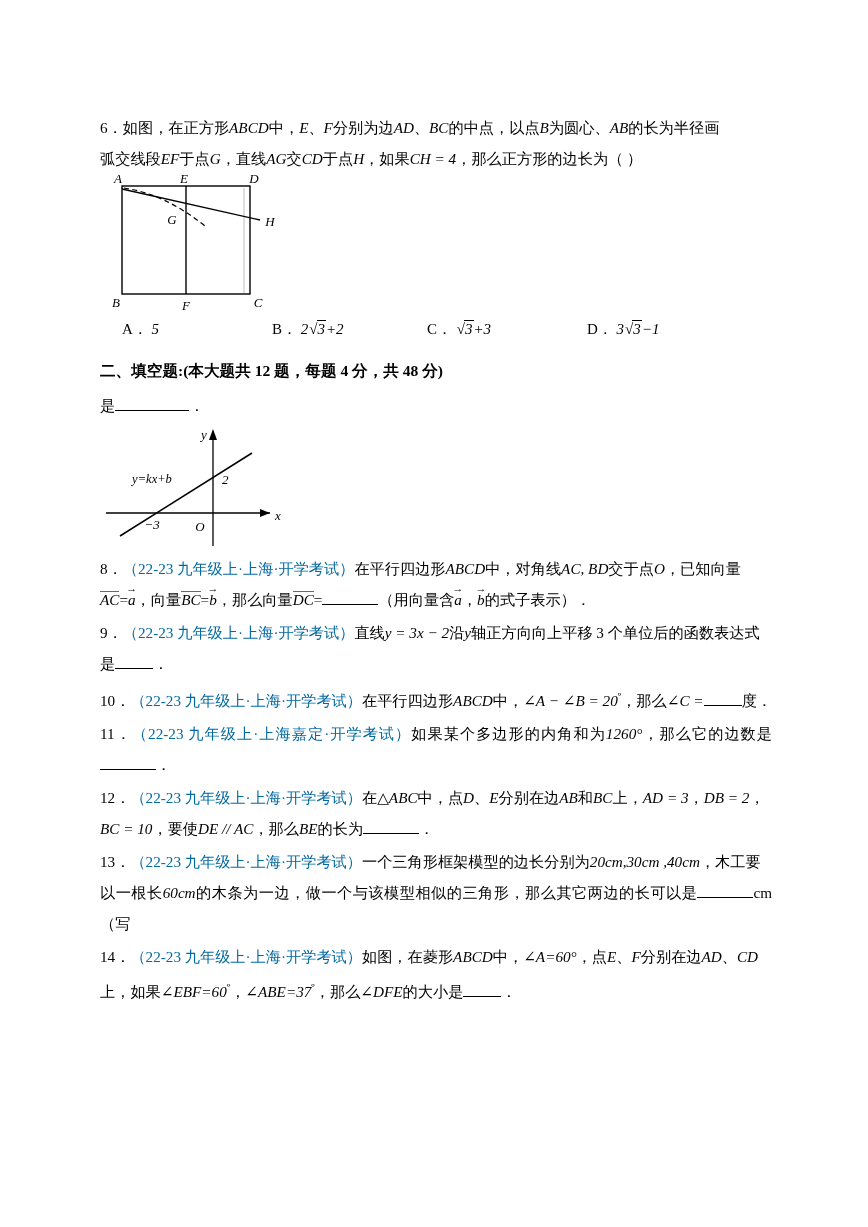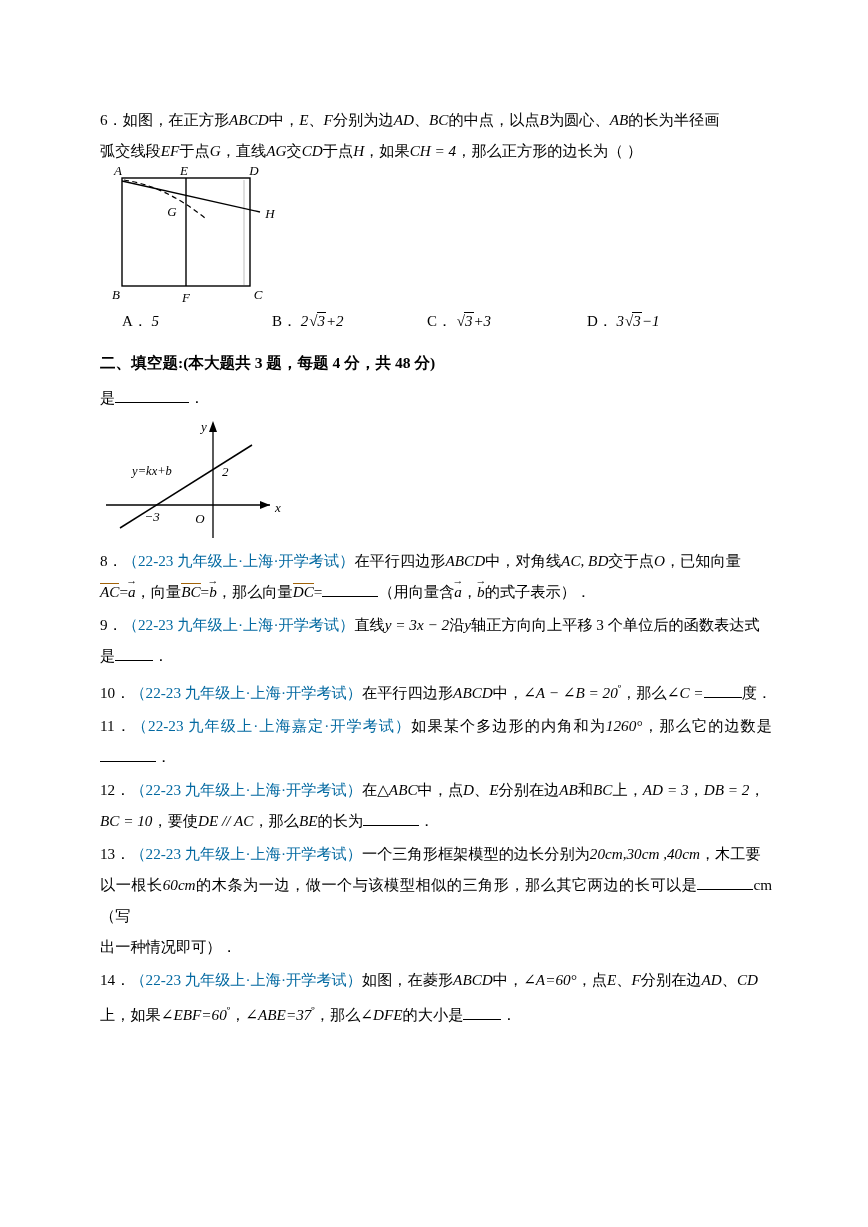--- a/index.html
+++ b/index.html
@@ -18,21 +18,21 @@
   .page {
     position: absolute;
     left: 0; top: 0;
     width: 868px;
     height: 1227px;
     padding: 0;
   }
   .content {
     position: absolute;
     left: 100px;
-    top: 104px;
+    top: 112px;
     width: 672px;
   }
 
   
   .qline {
     font-size: 15.2px;
     line-height: 31px;
     text-align: justify;
   }
   .q-block { margin-bottom: 2px; }
@@ -164,21 +164,21 @@
       </div>
 
       <div class="options">
         <span class="opt opt-a"><span>A．</span>&nbsp;<span class="ital">5</span></span>
         <span class="opt opt-b"><span>B．</span>&nbsp;<span class="ital">2</span><span class="sqrt"><span class="rad">√</span><span class="rand">3</span></span><span class="ital">+2</span></span>
         <span class="opt opt-c"><span>C．</span>&nbsp;<span class="ital"></span><span class="sqrt"><span class="rad">√</span><span class="rand">3</span></span><span class="ital">+3</span></span>
         <span class="opt opt-d"><span>D．</span>&nbsp;<span class="ital">3</span><span class="sqrt"><span class="rad">√</span><span class="rand">3</span></span><span class="ital">−1</span></span>
       </div>
     </div>
 
-    <div class="section-head">二、填空题:(本大题共 3 题，每题 4 分，共 48 分)</div>
+    <div class="section-head">二、填空题:(本大题共 12 题，每题 4 分，共 48 分)</div>
 
     <div class="q-block">
       <div class="qline">
         <span>是</span><span class="blank w4"></span><span>．</span>
       </div>
 
       <div class="fig-wrap fig-graph">
         <svg width="300" height="130" viewBox="0 0 300 130">
 
           <line x1="6" y1="92" x2="170" y2="92" stroke="#000" stroke-width="1.3"></line>
@@ -238,21 +238,20 @@
       </div>
     </div>
 
     <div class="q-block">
       <div class="qline">
         <span>13．</span><span class="src">（22-23 九年级上·上海·开学考试）</span><span>一个三角形框架模型的边长分别为</span><span class="ital">20cm,30cm ,40cm</span><span>，木工要</span>
       </div>
       <div class="qline">
         <span>以一根长</span><span class="ital">60cm</span><span>的木条为一边，做一个与该模型相似的三角形，那么其它两边的长可以是</span><span class="blank w3"></span><span>cm（写</span>
       </div>
-      <div class="qline">出一种情况即可）．</div>
     </div>
 
     <div class="q-block">
       <div class="qline">
         <span>14．</span><span class="src">（22-23 九年级上·上海·开学考试）</span><span>如图，在菱形</span><span class="ital">ABCD</span><span>中，</span><span class="ital">∠A=60°</span><span>，点</span><span class="ital">E</span><span>、</span><span class="ital">F</span><span>分别在边</span><span class="ital">AD</span><span>、</span><span class="ital">CD</span>
       </div>
       <div class="qline">
         <span>上，如果</span><span class="ital">∠EBF=60</span><sup class="deg">º</sup><span>，</span><span class="ital">∠ABE=37</span><sup class="deg">º</sup><span>，那么</span><span class="ital">∠DFE</span><span>的大小是</span><span class="blank w2"></span><span>．</span>
       </div>
     </div>

